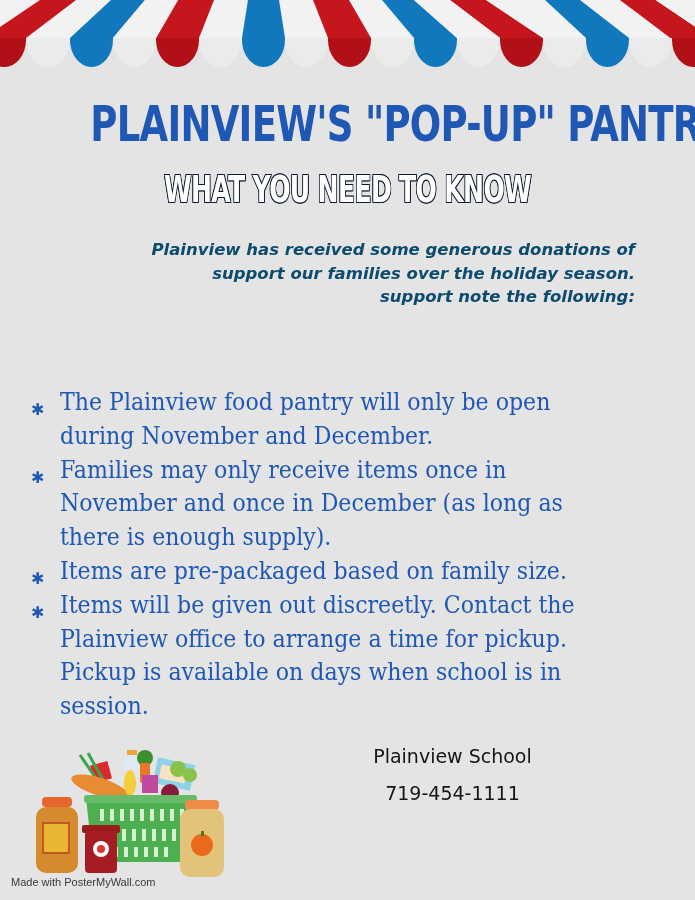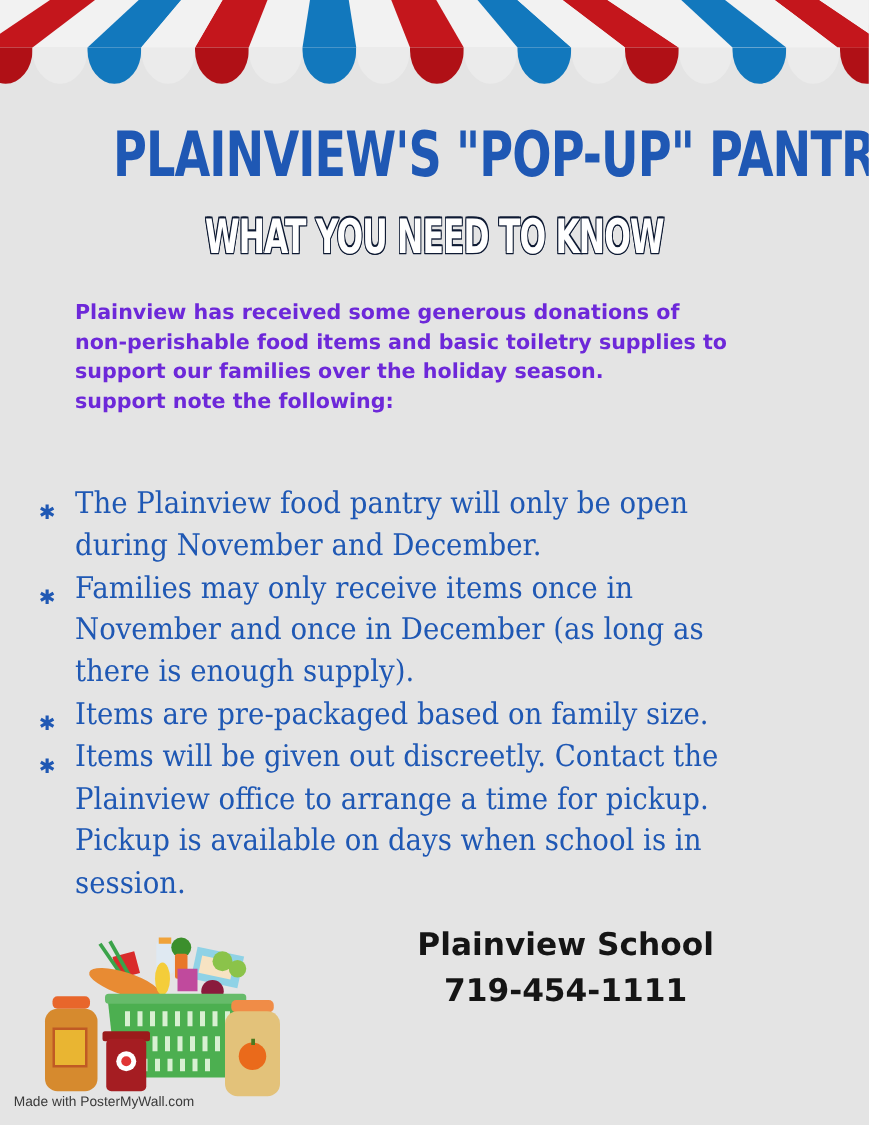--- a/index.html
+++ b/index.html
@@ -34,49 +34,50 @@
     paint-order: stroke fill;
     transform: scaleX(0.66);
     transform-origin: center;
     line-height: 46px;
     letter-spacing: -1px;
     white-space: nowrap;
     text-shadow: 1px 1px 0 #0e1a33, -1px -1px 0 #0e1a33, 1px -1px 0 #0e1a33, -1px 1px 0 #0e1a33;
   }
   .intro {
     position: absolute; left: 60px; top: 238px; width: 575px;
-    text-align: left;
+    text-align: right;
     font-family: "DejaVu Sans", sans-serif;
     font-weight: bold;
     font-size: 16.5px;
     line-height: 23.5px;
-    color: #6d28d9;
+    color: #0c4a6e;
+    font-style: italic;
   }
   .intro span { display: block; white-space: nowrap; }
   .bullets {
     position: absolute; left: 28px; top: 386px; width: 640px;
     margin: 0; padding: 0; list-style: none;
     font-family: "DejaVu Serif", serif;
     color: #1f58b4;
     font-size: 24px;
     line-height: 33.8px;
   }
   .bullets li { position: relative; padding-left: 32px; }
   .bullets li .ln { display: block; white-space: nowrap; transform: scaleX(0.92); transform-origin: left; }
   .bullets .star {
     position: absolute; left: 3px; top: 7px;
     font-size: 16px; color: #1f58b4; font-family: "DejaVu Sans", sans-serif;
   }
   .contact {
     position: absolute; left: 270px; top: 738px; width: 365px;
     text-align: center;
     font-family: "DejaVu Sans", sans-serif;
-    font-weight: bold;
+    font-weight: normal;
     color: #151515;
-    font-size: 25px;
+    font-size: 19px;
     line-height: 36.5px;
   }
   .contact span { display: block; white-space: nowrap; }
   .groceries { position: absolute; left: 30px; top: 745px; width: 210px; height: 135px; }
   .watermark {
     position: absolute; left: 11px; top: 876px;
     font-family: Liberation Sans, sans-serif;
     font-size: 11px; color: #3a3a3a;
   }
 </style>
@@ -120,21 +121,20 @@
   <path d="M486 0 L620 0 L670 38 L586 38 L543 38 Z" fill="#f2f2f2"></path>
   <path d="M545 0 L580 0 L629 38 L586 38 Z" fill="#1278bd"></path>
   <path d="M620 0 L655 0 L695 27 L695 38 L672 38 Z" fill="#c4161c"></path>
 </svg>
 
 <div class="title">PLAINVIEW'S "POP-UP" PANTRY</div>
 <div class="subtitle">WHAT YOU NEED TO KNOW</div>
 
 <div class="intro">
   <span>Plainview has received some generous donations of</span>
-  <span>non-perishable food items and basic toiletry supplies to</span>
   <span>support our families over the holiday season.</span>
   <span>support note the following:</span>
 </div>
 
 <ul class="bullets">
   <li>
     <span class="star">✱</span>
     <span class="ln">The Plainview food pantry will only be open</span>
     <span class="ln">during November and December.</span>
   </li>

